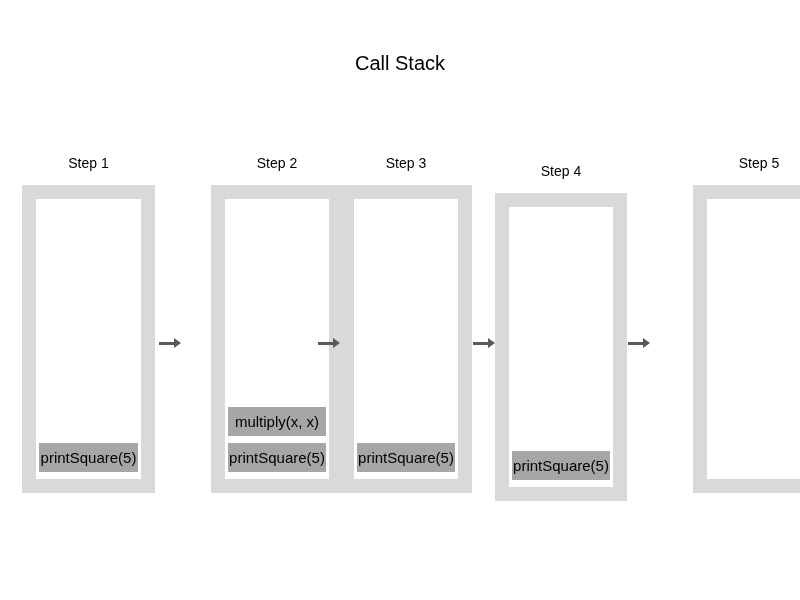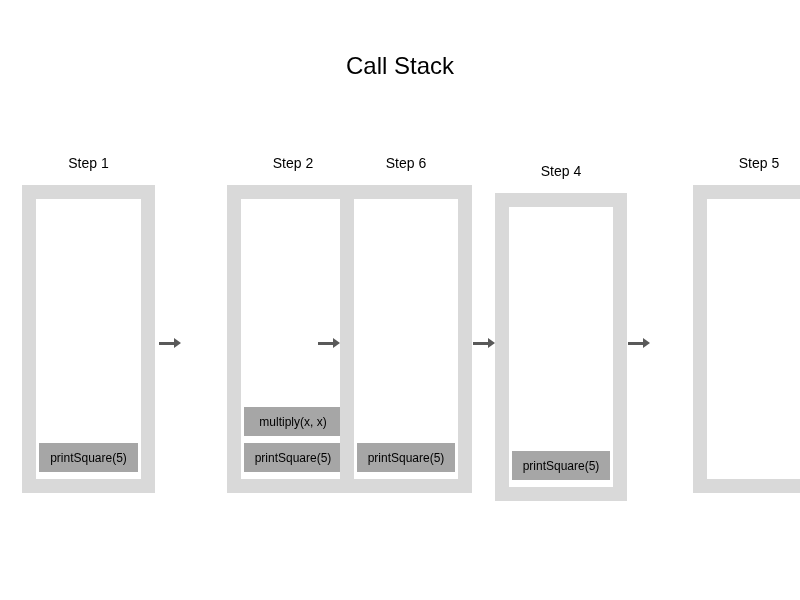--- a/index.html
+++ b/index.html
@@ -10,30 +10,30 @@
     background: #ffffff;
     font-family: "Liberation Sans", sans-serif;
     overflow: hidden;
   }
   .title {
     position: absolute;
     top: 52px;
     left: 0;
     width: 800px;
     text-align: center;
-    font-size: 24px;
+    font-size: 20px;
     color: #000000;
   }
   .column {
     position: absolute;
     top: 150px;
     width: 132px;
   }
   .c1 { left: 22px; width: 133px; }
-  .c2 { left: 201px; padding-left: 26px; }
+  .c2 { left: 185px; padding-left: 26px; }
   .c3 { left: 340px; }
   .c4 { left: 495px; margin-top: 8px; }
   .c5 { left: 658px; padding-left: 35px; }
   .step-label {
     text-align: center;
     font-size: 14px;
     height: 26px;
     line-height: 26px;
     color: #000000;
   }
@@ -55,21 +55,21 @@
     padding: 7px 3px;
     gap: 7px;
   }
   .frame-block {
     height: 29px;
     min-height: 29px;
     background: #a6a6a6;
     display: flex;
     align-items: center;
     justify-content: center;
-    font-size: 12px;
+    font-size: 15px;
     color: #000000;
     white-space: nowrap;
   }
   .arrow {
     position: absolute;
     top: 338px;
     width: 22px;
     height: 10px;
     display: flex;
     align-items: center;
@@ -121,21 +121,21 @@
       </div>
     </div>
   </div>
 
   <div class="arrow a2">
     <span class="arrow-line"></span>
     <span class="arrow-head"></span>
   </div>
 
   <div class="column c3">
-    <div class="step-label">Step 6</div>
+    <div class="step-label">Step 3</div>
     <div class="stack-box">
       <div class="stack-inner">
         <div class="frame-block">printSquare(5)</div>
       </div>
     </div>
   </div>
 
   <div class="arrow a3">
     <span class="arrow-line"></span>
     <span class="arrow-head"></span>

